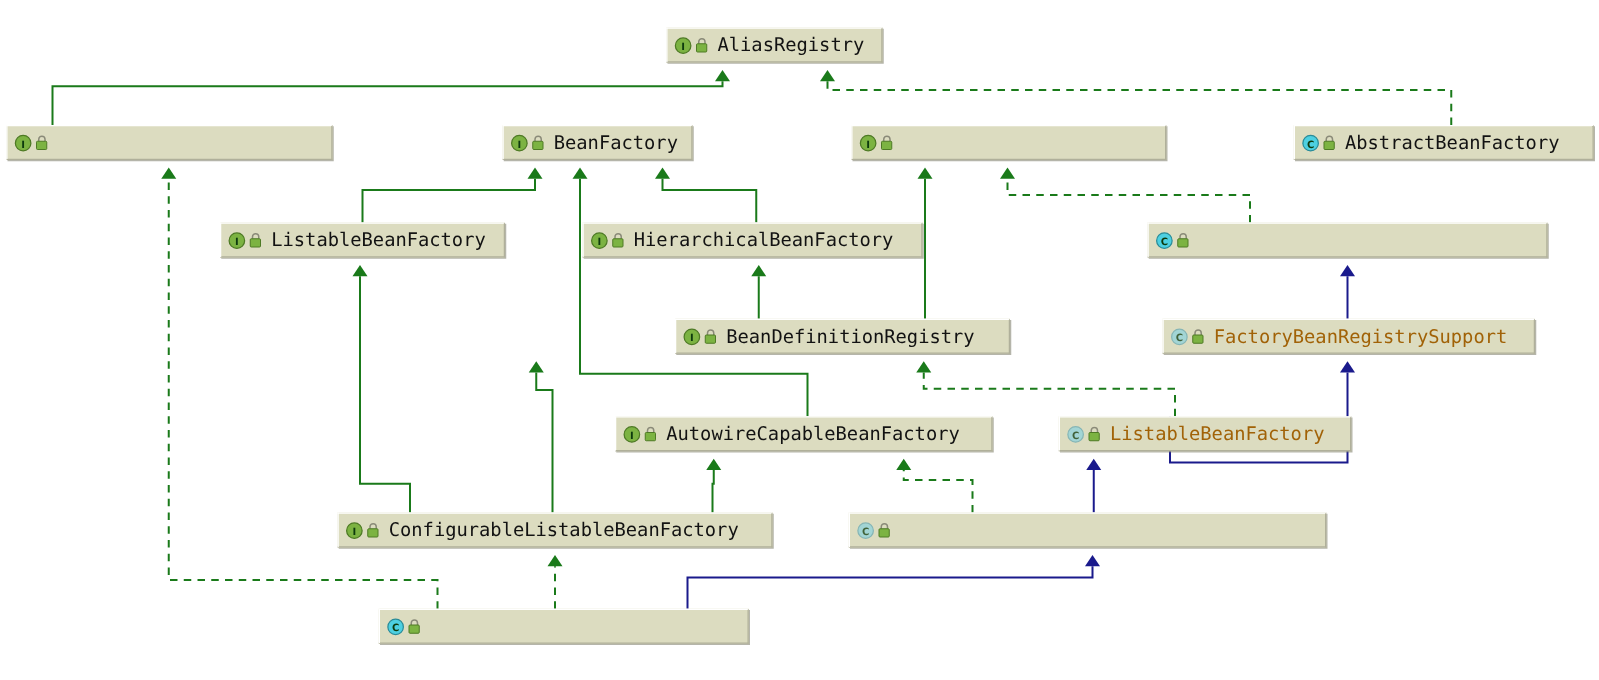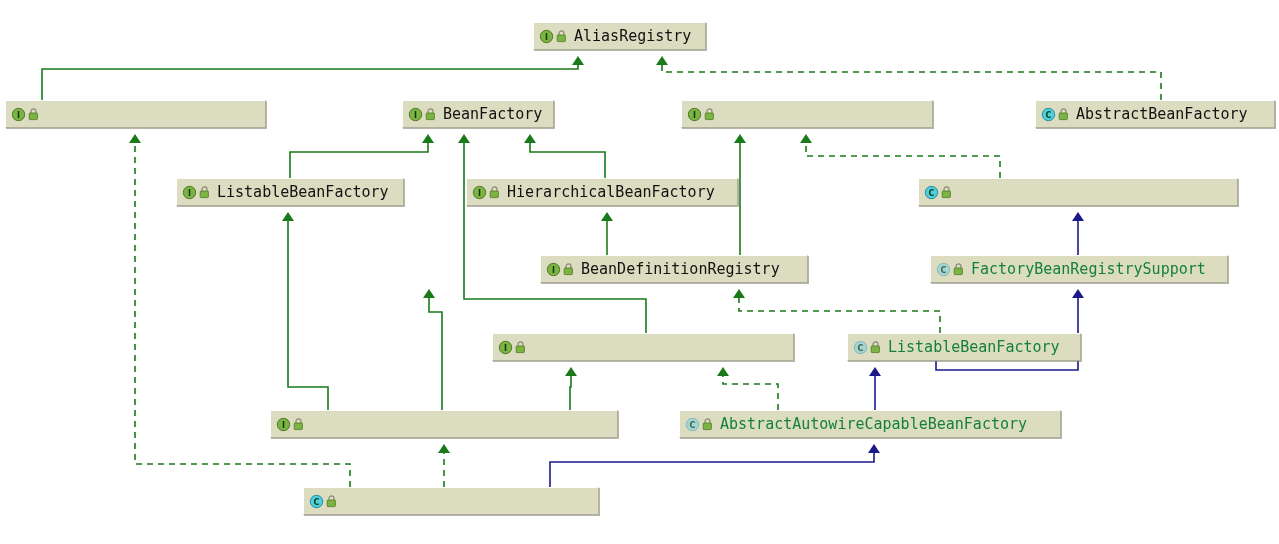--- a/index.html
+++ b/index.html
@@ -51,21 +51,21 @@
     flex: 0 0 11px;
     margin-right: 7px;
     position: relative;
   }
   .node .label {
     font-size: 15px;
     letter-spacing: 0px;
     line-height: 15px;
   }
   .label.dark { color: #121212; text-align: center; }
-  .label.blue { color: #15803d; }
+  .label.blue { color: #a16207; }
   svg.glyph { display: block; }
 </style>
 </head>
 <body>
 
 <div id="canvas">
   <svg id="edges" viewBox="0 0 1279 544">
       <polyline points="42,100 42,69 578,69 578,65" fill="none" stroke="#1a7a1a" stroke-width="1.6"></polyline>
       <polygon points="578,56 572,65 584,65" fill="#1a7a1a"></polygon>
       <polyline points="1161,100 1161,72 662,72 662,65" fill="none" stroke="#1a7a1a" stroke-width="1.6" stroke-dasharray="6,5"></polyline>
@@ -259,20 +259,21 @@
             <circle cx="7.5" cy="7.5" r="6.2" fill="#7cb342" stroke="#4e7a25" stroke-width="1"></circle>
             <text x="7.5" y="11" text-anchor="middle" font-family="DejaVu Sans, sans-serif" font-size="8" font-weight="bold" fill="#0d3a0d">I</text>
           </svg>
         </span>
         <span class="lock">
           <svg class="glyph" width="11" height="13" viewBox="0 0 11 13">
             <path d="M3 5 V3.4 A2.4 2.4 0 0 1 8 3.4 V5" fill="none" stroke="#8a8a78" stroke-width="1.2"></path>
             <rect x="1.2" y="5" width="8.2" height="6.6" rx="0.8" fill="#7cb342" stroke="#4e7a25" stroke-width="0.8"></rect>
           </svg>
         </span>
+        <span class="label dark">AutowireCapableBeanFactory</span>
       </div>
       <div class="node" style="left: 847px; top: 333px; width: 234px;">
         <span class="ico">
           <svg class="glyph" width="15" height="15" viewBox="0 0 15 15" opacity="0.75">
             <circle cx="7.5" cy="7.5" r="6.2" fill="#8fd3dd" stroke="#6aa9b2" stroke-width="1"></circle>
             <text x="7.5" y="11" text-anchor="middle" font-family="DejaVu Sans, sans-serif" font-size="8" font-weight="bold" fill="#0d3a0d">C</text>
           </svg>
         </span>
         <span class="lock">
           <svg class="glyph" width="11" height="13" viewBox="0 0 11 13">
@@ -288,35 +289,35 @@
             <circle cx="7.5" cy="7.5" r="6.2" fill="#7cb342" stroke="#4e7a25" stroke-width="1"></circle>
             <text x="7.5" y="11" text-anchor="middle" font-family="DejaVu Sans, sans-serif" font-size="8" font-weight="bold" fill="#0d3a0d">I</text>
           </svg>
         </span>
         <span class="lock">
           <svg class="glyph" width="11" height="13" viewBox="0 0 11 13">
             <path d="M3 5 V3.4 A2.4 2.4 0 0 1 8 3.4 V5" fill="none" stroke="#8a8a78" stroke-width="1.2"></path>
             <rect x="1.2" y="5" width="8.2" height="6.6" rx="0.8" fill="#7cb342" stroke="#4e7a25" stroke-width="0.8"></rect>
           </svg>
         </span>
+        <span class="label dark">ConfigurableListableBeanFactory</span>
       </div>
       <div class="node" style="left: 679px; top: 410px; width: 382px;">
         <span class="ico">
           <svg class="glyph" width="15" height="15" viewBox="0 0 15 15" opacity="0.75">
             <circle cx="7.5" cy="7.5" r="6.2" fill="#8fd3dd" stroke="#6aa9b2" stroke-width="1"></circle>
             <text x="7.5" y="11" text-anchor="middle" font-family="DejaVu Sans, sans-serif" font-size="8" font-weight="bold" fill="#0d3a0d">C</text>
           </svg>
         </span>
         <span class="lock">
           <svg class="glyph" width="11" height="13" viewBox="0 0 11 13">
             <path d="M3 5 V3.4 A2.4 2.4 0 0 1 8 3.4 V5" fill="none" stroke="#8a8a78" stroke-width="1.2"></path>
             <rect x="1.2" y="5" width="8.2" height="6.6" rx="0.8" fill="#7cb342" stroke="#4e7a25" stroke-width="0.8"></rect>
           </svg>
         </span>
-        <span class="label blue">AbstractAutowireCapableBeanFactory</span>
       </div>
       <div class="node" style="left: 303px; top: 487px; width: 296px;">
         <span class="ico">
           <svg class="glyph" width="15" height="15" viewBox="0 0 15 15" opacity="1">
             <circle cx="7.5" cy="7.5" r="6.2" fill="#4dd0e1" stroke="#2a8c99" stroke-width="1"></circle>
             <text x="7.5" y="11" text-anchor="middle" font-family="DejaVu Sans, sans-serif" font-size="8" font-weight="bold" fill="#0d3a0d">C</text>
           </svg>
         </span>
         <span class="lock">
           <svg class="glyph" width="11" height="13" viewBox="0 0 11 13">

